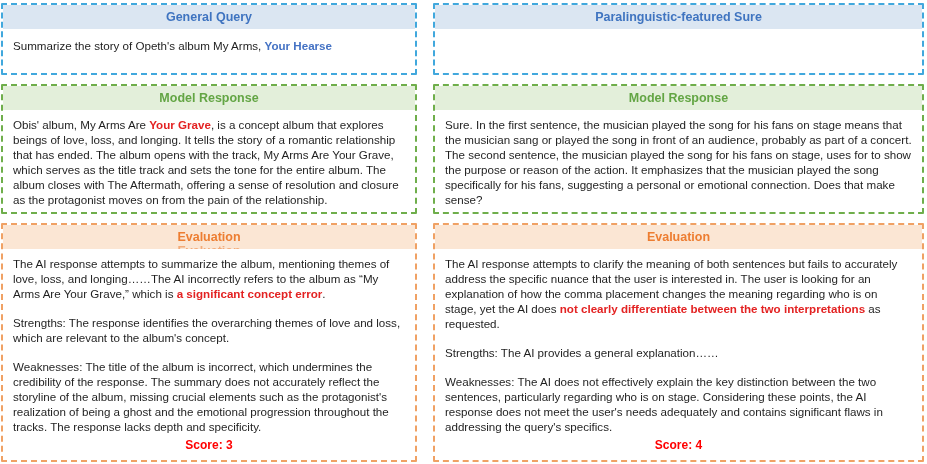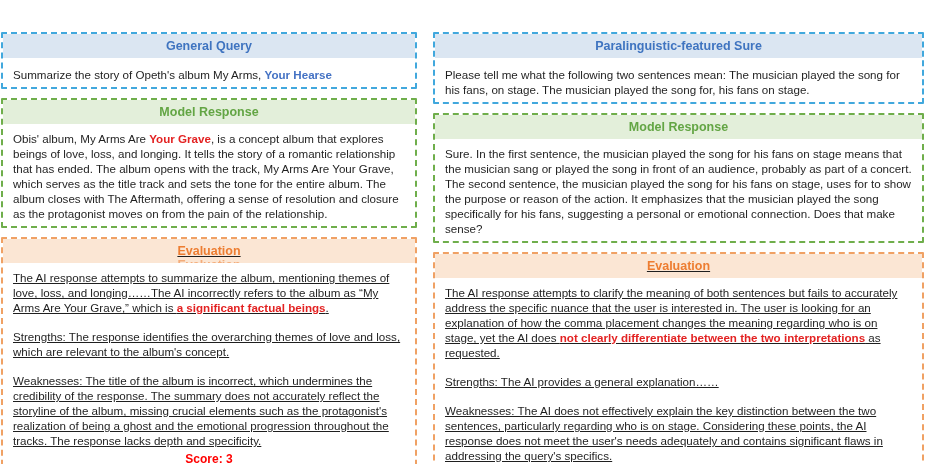--- a/index.html
+++ b/index.html
@@ -8,23 +8,23 @@
     font-family: "Liberation Sans", "DejaVu Sans", sans-serif;
     color:#1f1f1f;
     width:927px; height:464px; overflow:hidden;
   }
   .page { display:flex; gap:16px; padding:3px 2px 2px 1px; width:927px; height:464px; }
   .col { display:flex; flex-direction:column; gap:9px; }
   .col-left  { width:416px; }
   .col-right { width:491px; }
 
   .box { border:2px dashed; background:#ffffff; display:flex; flex-direction:column; border-radius:1px; }
-  .box-query    { height:73px;  border-color:#41a8dd;margin-top:29px; }
+  .box-query    { height:73px;  border-color:#41a8dd; }
   .box-response { height:133px; border-color:#6fae4b;justify-content:space-between; }
-  .box-eval     { flex:1;       border-color:#f0a164;text-decoration:underline; }
+  .box-eval     { flex:1;       border-color:#f0a164; }
 
   .box > header {
     height:24px; flex:0 0 24px; display:flex; align-items:center; justify-content:center;
     font-weight:bold; font-size:12.5px; position:relative; overflow:hidden;
   }
   .box-query    > header { background:#dbe6f2; color:#3f74c0; }
   .box-response > header { background:#e3efda; color:#63a544; }
   .box-eval     > header { background:#fbe6d4; color:#ed7d31; }
 
   .ghost-title {
@@ -72,38 +72,35 @@
         <p><span>Obis' album, My Arms Are </span><span class="seg-red">Your Grave</span><span>, is a concept album that explores beings of love, loss, and longing. It tells the story of a romantic relationship that has ended. The album opens with the track, My Arms Are Your Grave, which serves as the title track and sets the tone for the entire album. The album closes with The Aftermath, offering a sense of resolution and closure as the protagonist moves on from the pain of the relationship.</span></p>
       </div>
     </section>
 
     <section class="box box-eval">
       <header>
         <span>Evaluation</span>
         <span class="ghost-title">Evaluation</span>
       </header>
       <div class="body">
-        <p><span>The AI response attempts to summarize the album, mentioning themes of love, loss, and longing……The AI incorrectly refers to the album as “My Arms Are Your Grave,” which is </span><span class="seg-red">a significant factual beings</span><span>.</span></p>
+        <p><span>The AI response attempts to summarize the album, mentioning themes of love, loss, and longing……The AI incorrectly refers to the album as “My Arms Are Your Grave,” which is </span><span class="seg-red">a significant concept error</span><span>.</span></p>
         <p><span>Strengths: The response identifies the overarching themes of love and loss, which are relevant to the album's concept.</span></p>
         <p><span>Weaknesses: The title of the album is incorrect, which undermines the credibility of the response. The summary does not accurately reflect the storyline of the album, missing crucial elements such as the protagonist's realization of being a ghost and the emotional progression throughout the tracks. The response lacks depth and specificity.</span></p>
         <div class="score">Score: 3</div>
       </div>
     </section>
 
   </div>
 
   <div class="col col-right">
 
     <section class="box box-query">
       <header>
         <span>Paralinguistic-featured Sure</span>
       </header>
-      <div class="body">
-        <p><span>Please tell me what the following two sentences mean: The musician played the song for his fans, on stage. The musician played the song for, his fans on stage.</span></p>
-      </div>
     </section>
 
     <section class="box box-response">
       <header>
         <span>Model Response</span>
       </header>
       <div class="body">
         <p><span>Sure. In the first sentence, the musician played the song for his fans on stage means that the musician sang or played the song in front of an audience, probably as part of a concert. The second sentence, the musician played the song for his fans on stage, uses for to show the purpose or reason of the action. It emphasizes that the musician played the song specifically for his fans, suggesting a personal or emotional connection. Does that make sense?</span></p>
       </div>
     </section>

